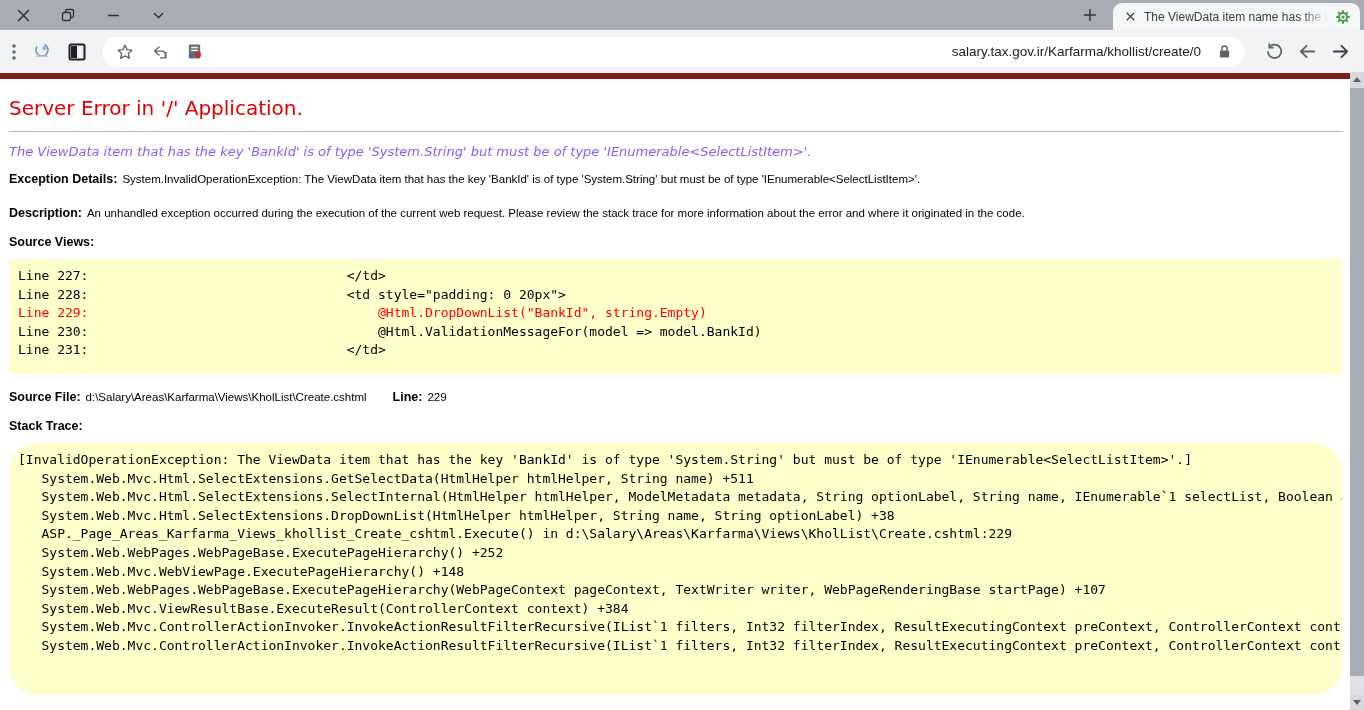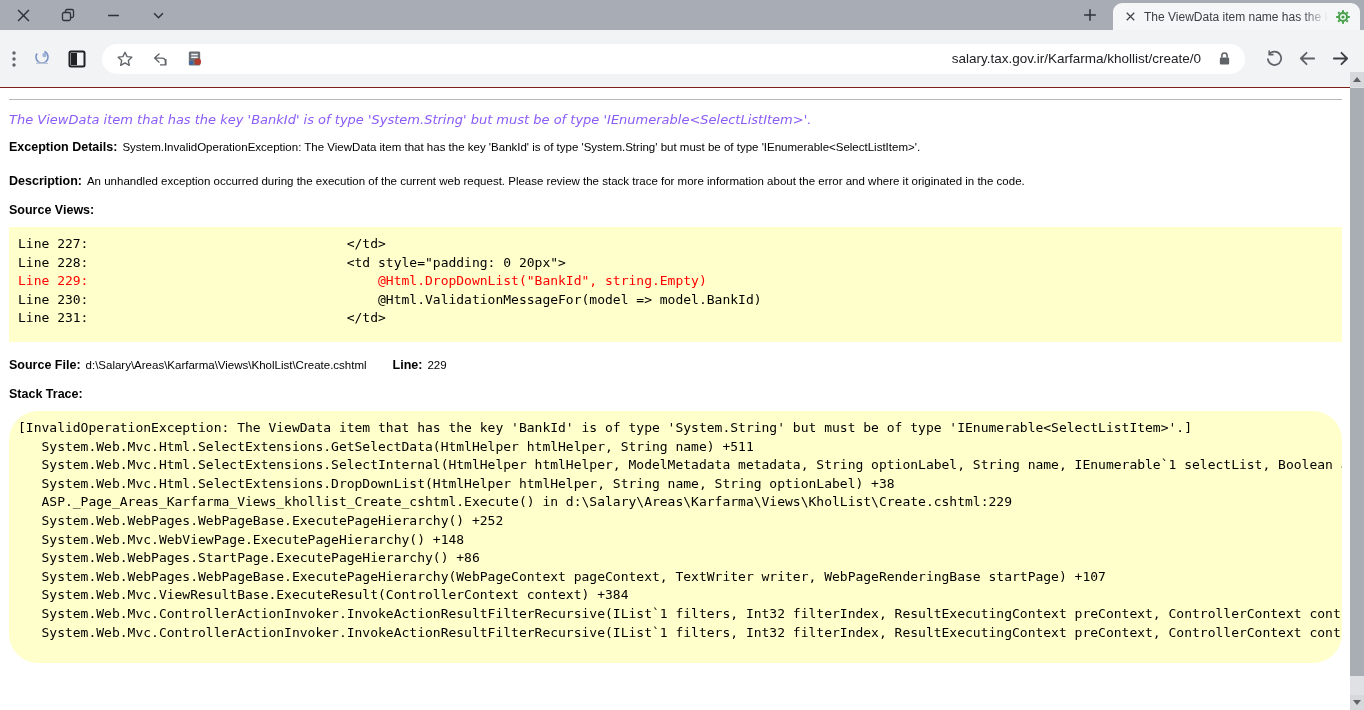--- a/index.html
+++ b/index.html
@@ -14,21 +14,21 @@
   .spacer { flex:1; }
   .newtab-btn { width:26px; height:26px; display:flex; align-items:center; justify-content:center; margin-right:10px; border-radius:50%; }
   .tab { width:247px; height:27px; background:#f5f6f8; border-radius:9px 9px 0 0; align-self:flex-end;
          display:flex; align-items:center; padding:0 9px; margin-right:4px; }
   .tab-close { width:16px; height:16px; display:flex; align-items:center; justify-content:center; border-radius:50%; }
   .tab-title { flex:1; font-size:12px; color:#3c4043; white-space:nowrap; overflow:hidden; position:relative; margin:0 6px; height:16px; line-height:16px; }
   .tab-title::after { content:""; position:absolute; right:0; top:0; bottom:0; width:26px;
                       background:linear-gradient(to right, rgba(245,246,248,0), #f5f6f8); }
   .favicon { width:17px; height:17px; display:flex; align-items:center; justify-content:center; }
 
-  .toolbar { height:58px; background:#f1f3f4; border-bottom:1px solid #7f1d1d; display:flex; align-items:center; padding:0 12px; gap:16px; }
+  .toolbar { height:49px; background:#f1f3f4; border-bottom:6px solid #7f1d1d; display:flex; align-items:center; padding:0 12px; gap:16px; }
   .omnibox { flex:1; height:30px; background:#ffffff; border-radius:15px; display:flex; align-items:center; padding:0 14px; gap:17px; }
   .url-text { margin-left:auto; font-size:13.5px; color:#202124; white-space:nowrap; }
   .nav-icons { display:flex; align-items:center; gap:14px; margin-left:4px; margin-right:2px; }
 
   
   .viewport { position:relative; height:638px; background:#fff; overflow:hidden; }
   .page { padding:0 22px 0 9px; }
   .page h1 { font-family:"DejaVu Sans", sans-serif; font-weight:normal; font-size:20px; color:#e00000; margin-top:17px; }
   .page hr { border:none; border-top:1px solid #b8b8b8; margin-top:11px; }
   .page h2 { font-family:"DejaVu Sans", sans-serif; font-weight:normal; font-style:italic; font-size:13px; color:#8b5cf6; margin-top:12px; }
@@ -174,20 +174,21 @@
     <div class="icon-btn">
       <svg width="19" height="19" viewBox="0 0 20 20">
         <path d="M3 10 H17 M11 4 L17 10 L11 16" fill="none" stroke="#3c4043" stroke-width="1.9" stroke-linecap="round" stroke-linejoin="round"></path>
       </svg>
     </div>
   </div>
 </div>
 
 <div class="viewport">
   <div class="page">
+    <h1>Server Error in '/' Application.</h1>
     <hr>
     <h2>The ViewData item that has the key 'BankId' is of type 'System.String' but must be of type 'IEnumerable&lt;SelectListItem&gt;'.</h2>
 
     <p class="meta row-exc">
       <b>Exception Details:</b><span>System.InvalidOperationException: The ViewData item that has the key 'BankId' is of type 'System.String' but must be of type 'IEnumerable&lt;SelectListItem&gt;'.</span>
     </p>
     <p class="meta row-desc">
       <b>Description:</b><span>An unhandled exception occurred during the execution of the current web request. Please review the stack trace for more information about the error and where it originated in the code.</span>
     </p>
     <p class="meta row-head">
@@ -211,21 +212,20 @@
     </p>
 
     <div class="codebox stackbox">
         <div class="cline">[InvalidOperationException: The ViewData item that has the key 'BankId' is of type 'System.String' but must be of type 'IEnumerable&lt;SelectListItem&gt;'.]</div>
         <div class="cline">   System.Web.Mvc.Html.SelectExtensions.GetSelectData(HtmlHelper htmlHelper, String name) +511</div>
         <div class="cline">   System.Web.Mvc.Html.SelectExtensions.SelectInternal(HtmlHelper htmlHelper, ModelMetadata metadata, String optionLabel, String name, IEnumerable`1 selectList, Boolean allowMultiple,</div>
         <div class="cline">   System.Web.Mvc.Html.SelectExtensions.DropDownList(HtmlHelper htmlHelper, String name, String optionLabel) +38</div>
         <div class="cline">   ASP._Page_Areas_Karfarma_Views_khollist_Create_cshtml.Execute() in d:\Salary\Areas\Karfarma\Views\KholList\Create.cshtml:229</div>
         <div class="cline">   System.Web.WebPages.WebPageBase.ExecutePageHierarchy() +252</div>
         <div class="cline">   System.Web.Mvc.WebViewPage.ExecutePageHierarchy() +148</div>
-        <div class="cline">   System.Web.WebPages.StartPage.ExecutePageHierarchy() +86</div>
         <div class="cline">   System.Web.WebPages.WebPageBase.ExecutePageHierarchy(WebPageContext pageContext, TextWriter writer, WebPageRenderingBase startPage) +107</div>
         <div class="cline">   System.Web.Mvc.ViewResultBase.ExecuteResult(ControllerContext context) +384</div>
         <div class="cline">   System.Web.Mvc.ControllerActionInvoker.InvokeActionResultFilterRecursive(IList`1 filters, Int32 filterIndex, ResultExecutingContext preContext, ControllerContext controllerContext,</div>
         <div class="cline">   System.Web.Mvc.ControllerActionInvoker.InvokeActionResultFilterRecursive(IList`1 filters, Int32 filterIndex, ResultExecutingContext preContext, ControllerContext controllerContext,</div>
       </div>
   </div>
 
   <div class="hscrollbar"></div>
 </div>
 

